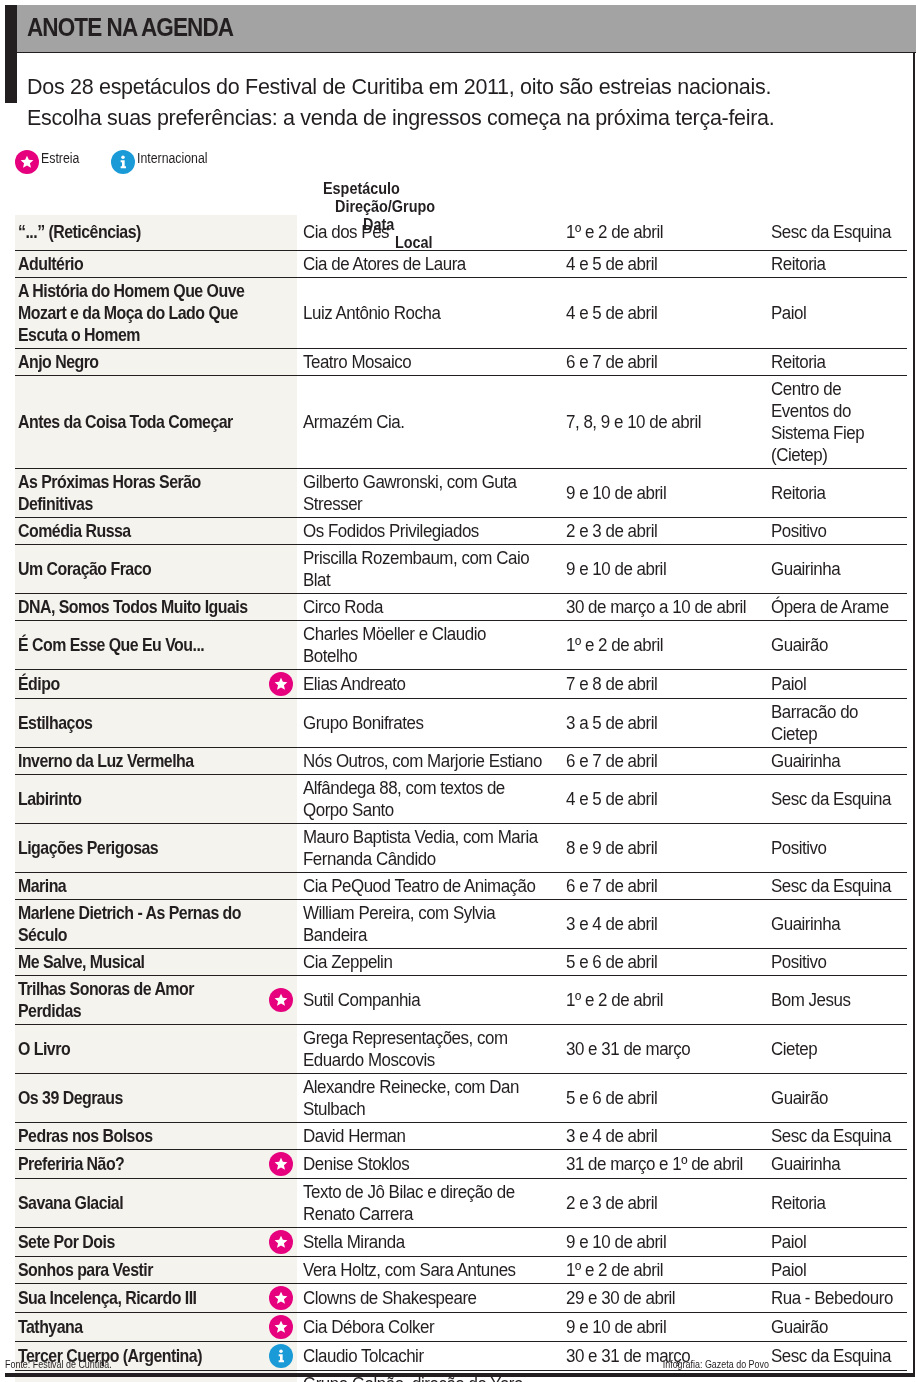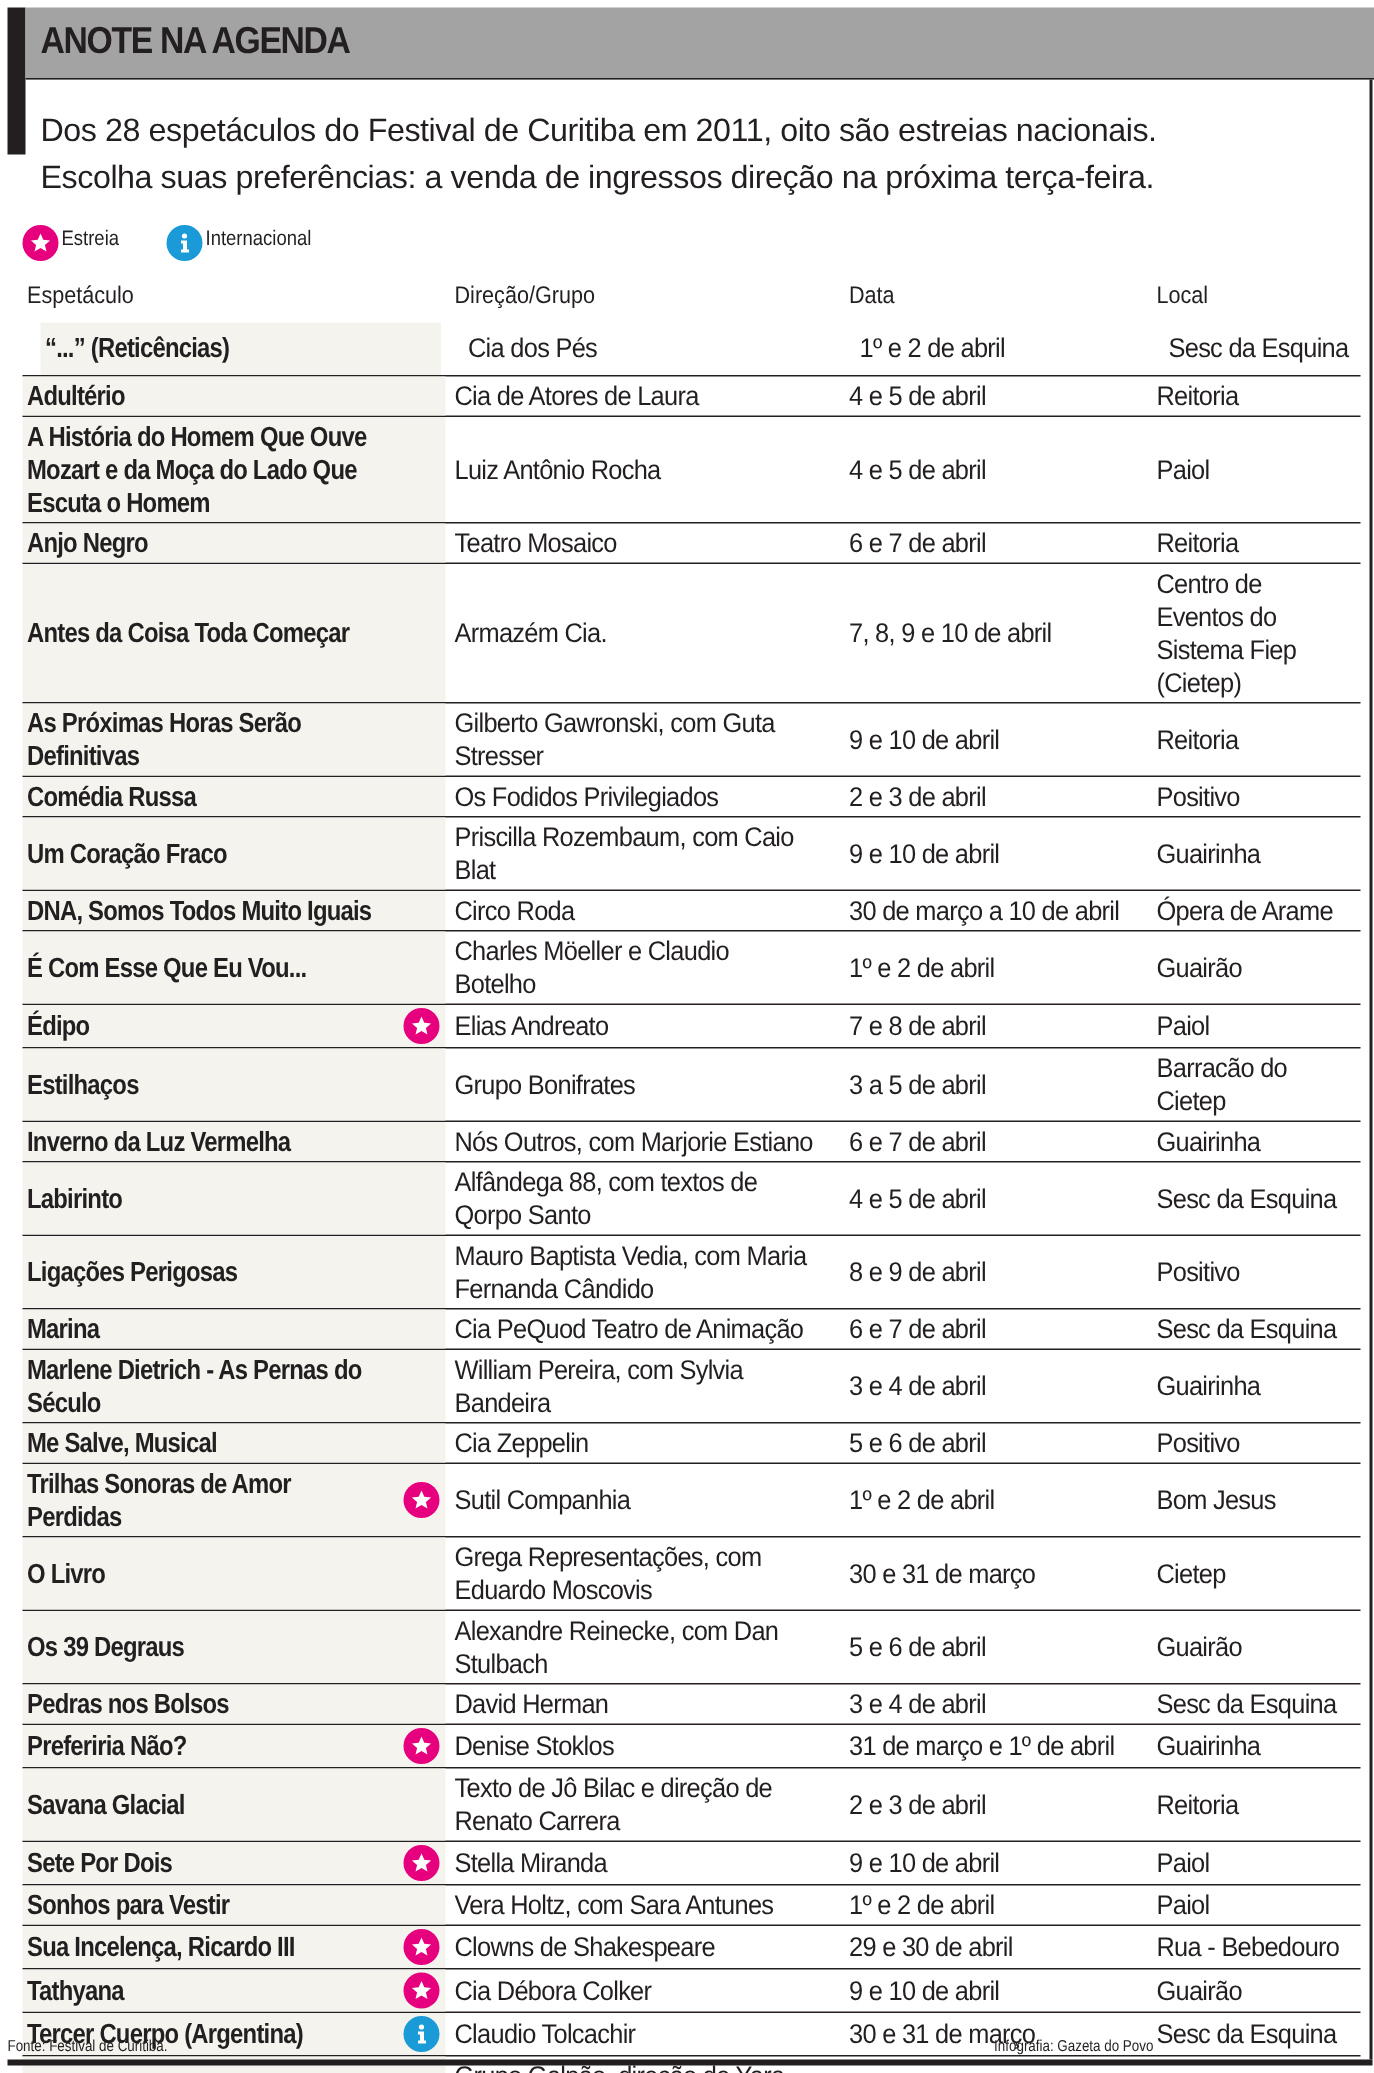--- a/index.html
+++ b/index.html
@@ -21,60 +21,60 @@
   .legend-item { display: flex; align-items: flex-start; margin-right: 26px; }
   .legend-item .lbl { margin-left: 2px; transform: scaleX(0.88); transform-origin: left; display: inline-block; }
 
   .badge { width: 24px; height: 24px; border-radius: 50%; display: inline-flex; align-items: center;
            justify-content: center; flex-shrink: 0; }
   .badge.star { background: #e6007e; }
   .badge.info { background: #1a9bd7; }
   .badge svg { display: block; }
 
   .table { position: absolute; left: 15px; top: 180px; width: 892px; }
-  .thead { display: flex; height: 35px; align-items: center; font-weight: normal; font-size: 16px; }
+  .thead { display: flex; height: 35px; align-items: center; font-weight: bold; font-size: 16px; flex-direction: column; }
   .thead span { display: inline-block; transform: scaleX(0.9); transform-origin: left; }
   .col1 { width: 282px; padding-left: 3px; box-sizing: border-box; }
   .col2 { width: 265px; padding-left: 6px; box-sizing: border-box; }
   .col3 { width: 205px; padding-left: 4px; box-sizing: border-box; }
   .col4 { width: 140px; padding-left: 4px; box-sizing: border-box; }
 
   .row { display: flex; align-items: stretch; border-top: 1.5px solid #231f20; }
   .row:first-child { border-top: none; }
   .row > div { display: flex; align-items: center; }
   .row .c1 { width: 282px; background: #f4f3ee; padding: 2px 4px 2px 3px; box-sizing: border-box;
              justify-content: space-between; }
   .row .c1 .name { font-weight: bold; font-size: 18.5px; line-height: 22px; letter-spacing: -0.6px;
                    transform: scaleX(0.86); transform-origin: left; display: inline-block; width: 112%; }
   .row .c2, .row .c3, .row .c4 { font-size: 18px; line-height: 22px; letter-spacing: -0.5px; }
   .row .c2 { width: 265px; padding: 2px 4px 2px 6px; box-sizing: border-box; }
   .row .c3 { width: 205px; padding: 2px 4px; box-sizing: border-box; }
   .row .c4 { width: 140px; padding: 2px 0 2px 4px; box-sizing: border-box; }
   .row .c3 span, .row .c4 span, .row .c2 span { display: inline-block; transform: scaleX(0.94); transform-origin: left; }
   .row.single { min-height: 26px; }
   .row.first { min-height: 35px; }
-  .row.first > div { padding-top: 0; margin-left: 12px; }
+  .row.first > div { padding-top: 0; }
 
   .footer { position: absolute; left: 5px; top: 1358px; width: 764px; height: 12px; font-size: 10.5px; }
   .footer .src { position: absolute; left: 0; top: 0; transform: scaleX(0.85); transform-origin: left; }
   .footer .credit { position: absolute; right: 0; top: 0; transform: scaleX(0.85); transform-origin: right; }
   .bottom-bar { position: absolute; left: 5px; top: 1373px; width: 910px; height: 4px; background: #231f20; }
 </style>
 </head>
 <body>
 
 <div class="left-bar"></div>
 <div class="title-band">
   <h1 class="title">ANOTE NA AGENDA</h1>
 </div>
 <div class="right-rule"></div>
 
 <div class="intro">
   <p>Dos 28 espetáculos do Festival de Curitiba em 2011, oito são estreias nacionais.</p>
-  <p>Escolha suas preferências: a venda de ingressos direção na próxima terça-feira.</p>
+  <p>Escolha suas preferências: a venda de ingressos começa na próxima terça-feira.</p>
 </div>
 
 <div class="legend">
   <div class="legend-item">
     <span class="badge star">
       <svg width="16" height="16" viewBox="0 0 24 24">
           <path fill="#fff" d="M12 2.5l2.8 6.3 6.8.6-5.2 4.5 1.6 6.7L12 17.1l-6 3.5 1.6-6.7-5.2-4.5 6.8-.6z"></path>
         </svg>
     </span>
     <span class="lbl">Estreia</span>

